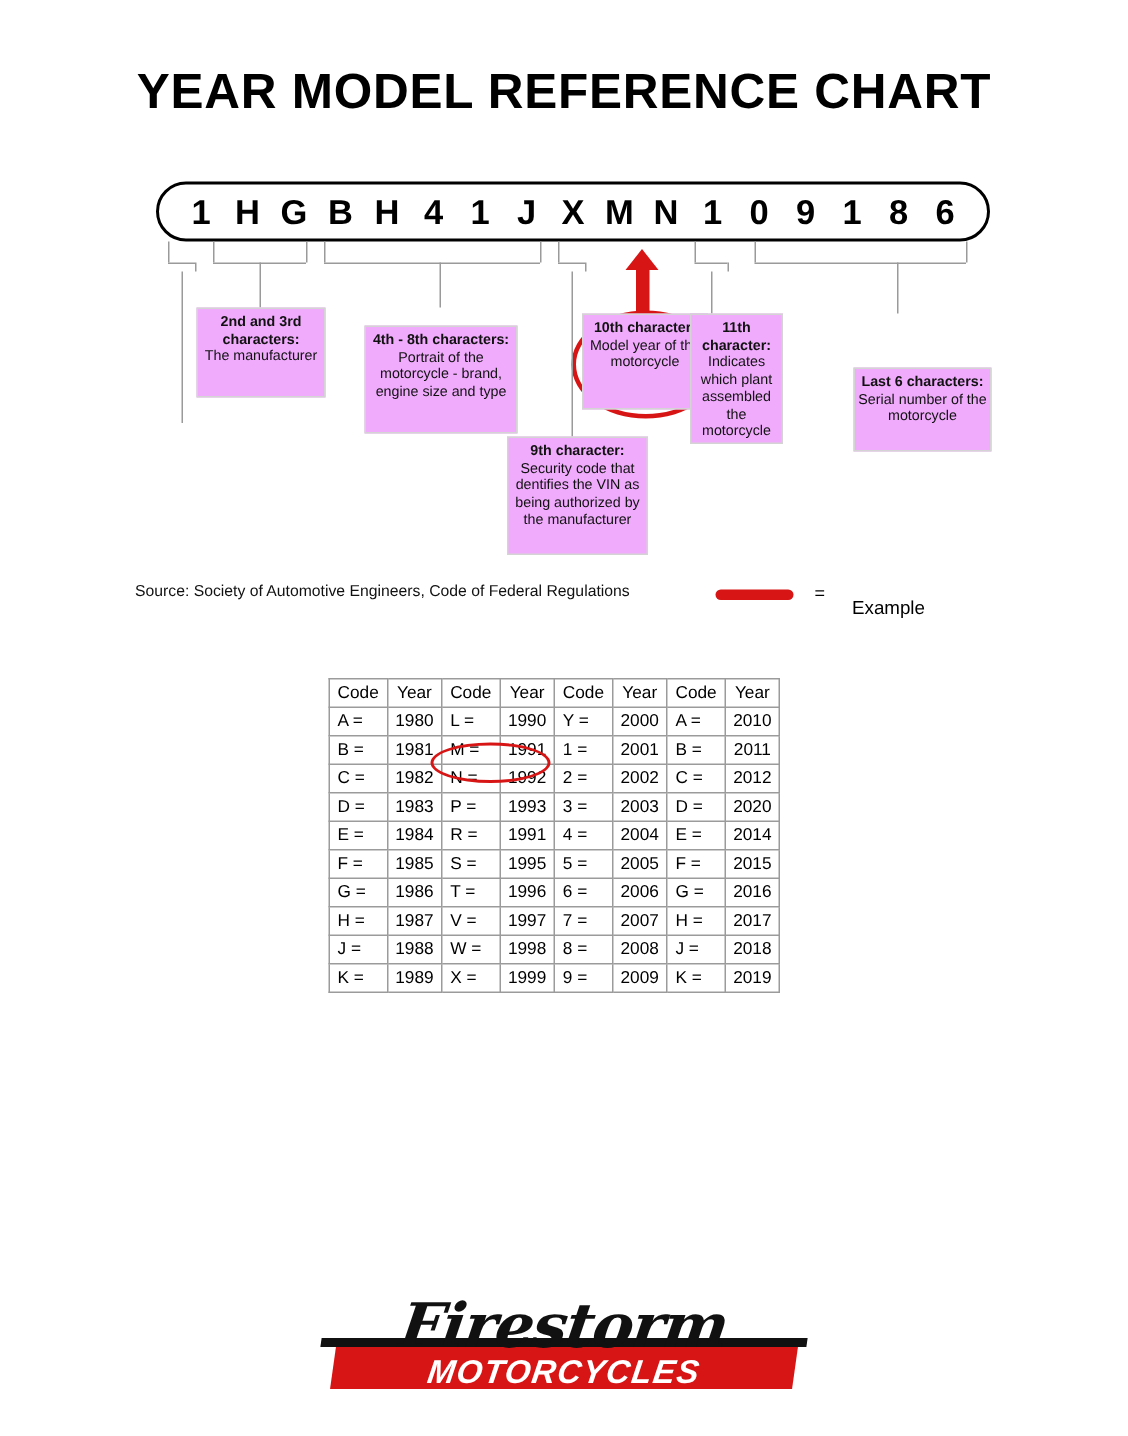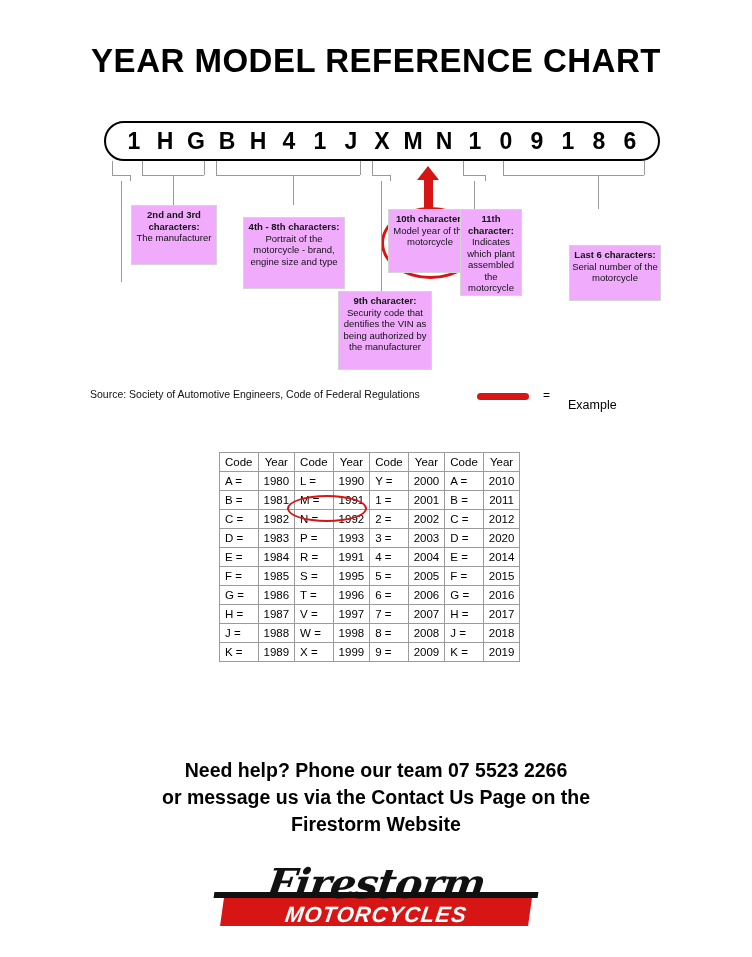--- a/index.html
+++ b/index.html
@@ -446,25 +446,20 @@
           <td class="code">9 =</td>
           <td class="year">2009</td>
           <td class="code">K =</td>
           <td class="year">2019</td>
         </tr>
       </tbody>
     </table>
   </div>
   <div class="table-red-ellipse"></div>
 
-  <div class="help">
-    <div>Need help?  Phone our team 07 5523 2266</div>
-    <div>or message us via the Contact Us Page on the</div>
-    <div>Firestorm Website</div>
-  </div>
 
   <div class="logo">
     <div class="logo-swoosh"></div>
     <div class="logo-redbar"></div>
     <div class="logo-word1">Firestorm</div>
     <div class="logo-word2">MOTORCYCLES</div>
   </div>
 
 </div>
 

